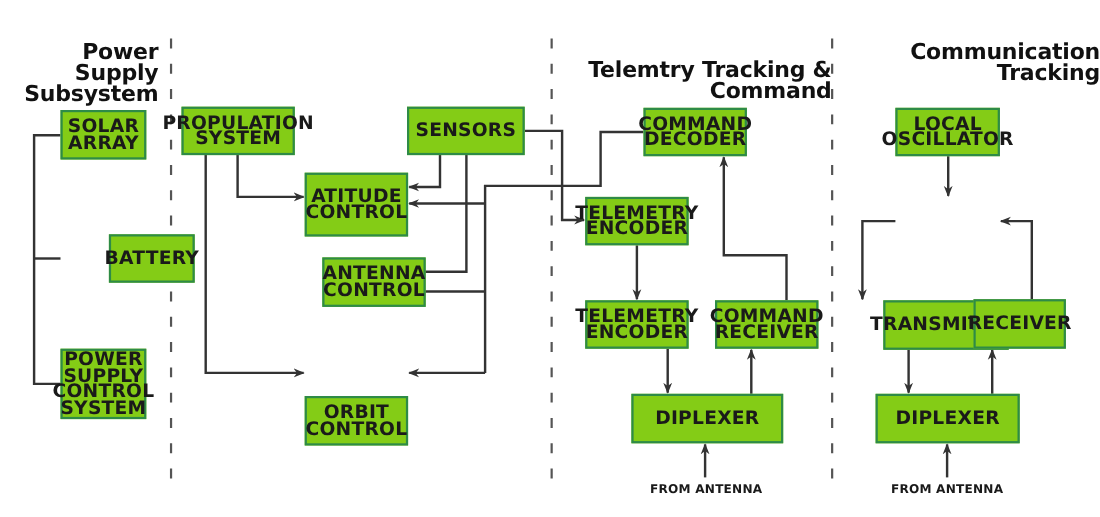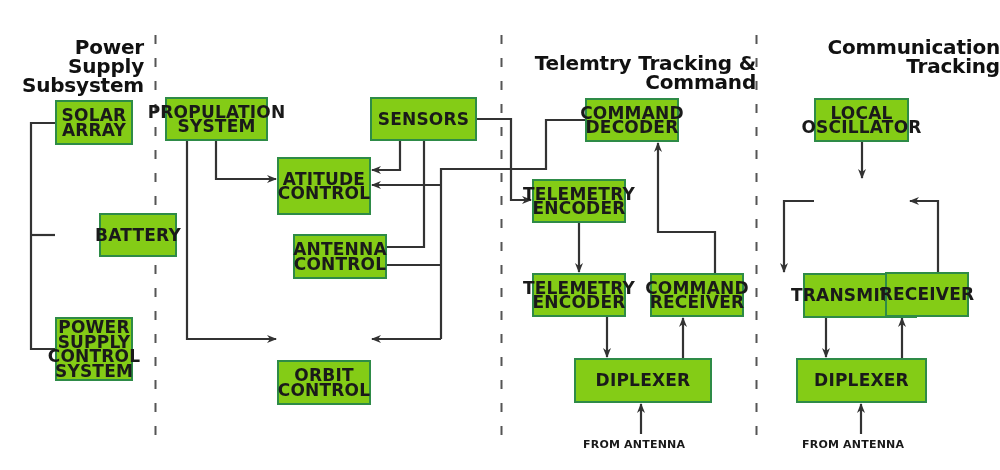--- a/index.html
+++ b/index.html
@@ -3,21 +3,21 @@
 <meta charset="utf-8">
 <style>
   html, body { margin:0; padding:0; background:#ffffff; }
   body { width:1000px; height:470px; position:relative; overflow:hidden;
          font-family:"DejaVu Sans", "Liberation Sans", sans-serif; color:#1a1a1a; }
   #diagram { position:absolute; left:0; top:0; width:1000px; height:470px; }
   .heading { position:absolute; font-size:20px; font-weight:bold; text-align:right; color:#111; line-height:19px; letter-spacing:-0.2px; }
   .box { position:absolute; box-sizing:border-box; background:#84cc16; border:2px solid #2e8b47;
          display:flex; align-items:center; justify-content:center; text-align:center;
          font-size:17px; font-weight:bold; line-height:14.5px; color:#1a1a1a; white-space:pre-line; letter-spacing:0.2px; }
-  .label { position:absolute; font-size:11px; font-weight:bold; color:#1a1a1a; letter-spacing:0.2px; }
+  .label { position:absolute; font-size:11px; font-weight:bold; color:#1a1a1a; text-align:center; letter-spacing:0.2px; }
 </style>
 </head>
 <body>
 
 <div id="diagram">
 
   <svg width="1000" height="470" style="position:absolute;left:0;top:0;">
     <defs>
       <marker id="arr" markerWidth="10" markerHeight="10" refX="9" refY="5" orient="auto" markerUnits="userSpaceOnUse">
         <path d="M0,1 L10,5 L0,9 L3,5 Z" fill="#333"></path>

